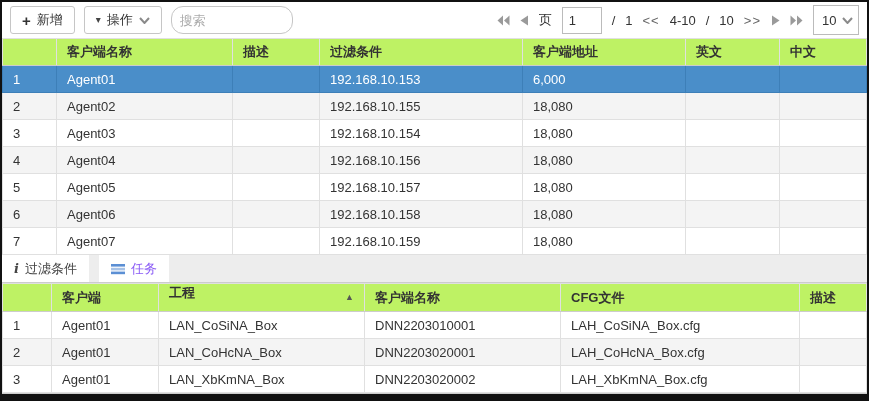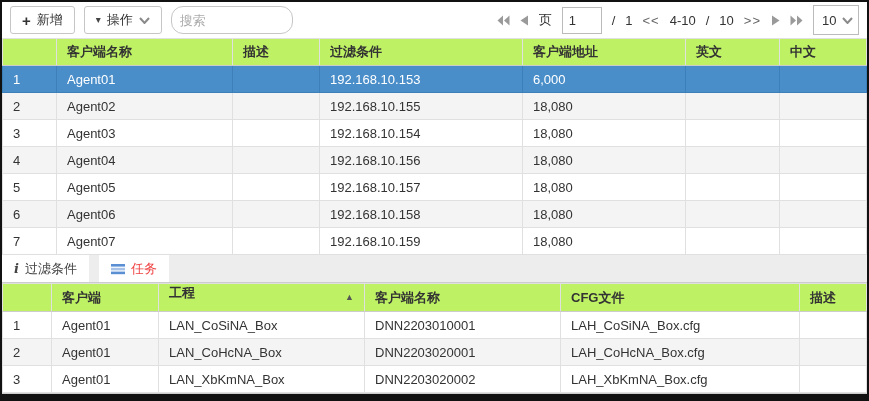--- a/index.html
+++ b/index.html
@@ -97,21 +97,21 @@
     background: #ededed;
     border-bottom: 1px solid #ccc;
     display: flex; align-items: stretch; gap: 10px;
   }
   .tab {
     display: inline-flex; align-items: center; gap: 6px;
     padding: 0 12px; background: #fff; cursor: pointer;
   }
   .tab-details { color: #444; }
   .info-glyph { font-family: "DejaVu Serif", "Liberation Serif", serif; font-style: italic; font-weight: bold; font-size: 13px; }
-  .tab-tasks { color: #ef4444; }
+  .tab-tasks { color: #8b5cf6; }
 
   .bottom-strip { flex: 1 1 auto; background: #f2f2f2; border-top: 1px solid #ccc; }
 </style>
 </head>
 <body>
 
 <div class="frame">
 
   <div class="toolbar">
     <button class="btn">

